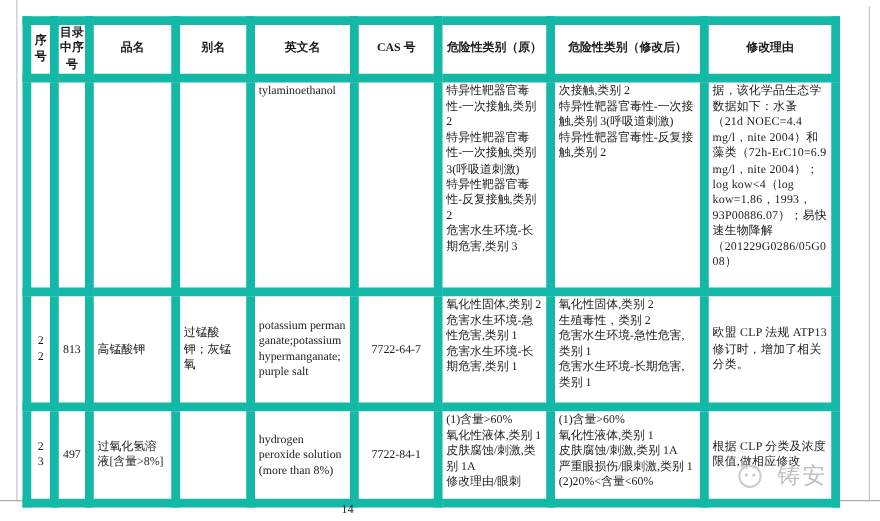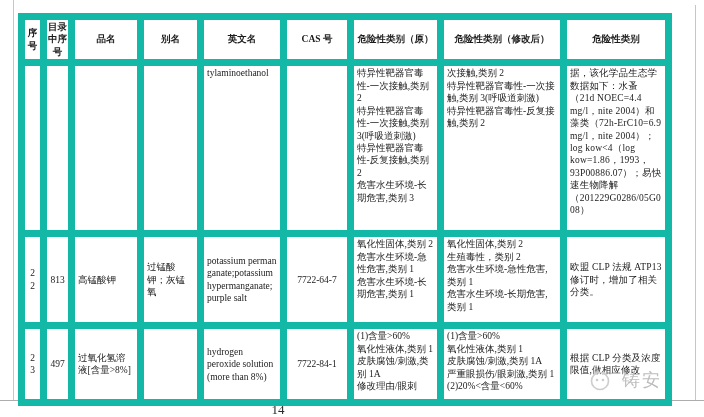--- a/index.html
+++ b/index.html
@@ -31,21 +31,21 @@
   tr.r2{height:77px;}
   td.center{text-align:center;}
   td.vmid{vertical-align:middle;}
   .brkall{word-break:break-all;}
   .hline{margin:0;}
   .bold{font-weight:normal;}
   .reason{letter-spacing:0.2px;}
 
   #page-number{
     position:absolute;left:0;top:402px;width:556px;text-align:center;
-    font-size:13px;color:#2a2a2a;
+    font-size:10px;color:#2a2a2a;
   }
   #watermark{
     position:absolute;left:588px;top:365px;width:95px;height:30px;
     display:flex;align-items:center;gap:10px;color:#bdbdbd;
     font-size:18px;letter-spacing:2px;pointer-events:none;
   }
   #watermark svg{flex:0 0 auto;}
 </style>
 </head>
 <body>
@@ -69,21 +69,21 @@
   <thead>
     <tr class="hrow">
       <th>序号</th>
       <th>目录中序号</th>
       <th>品名</th>
       <th>别名</th>
       <th>英文名</th>
       <th>CAS 号</th>
       <th>危险性类别（原）</th>
       <th>危险性类别（修改后）</th>
-      <th>危险性类别</th>
+      <th>修改理由</th>
     </tr>
   </thead>
   <tbody>
 
     <tr class="r0">
       <td class="center"></td>
       <td class="center"></td>
       <td></td>
       <td></td>
       <td class="brkall">tylaminoethanol</td>

